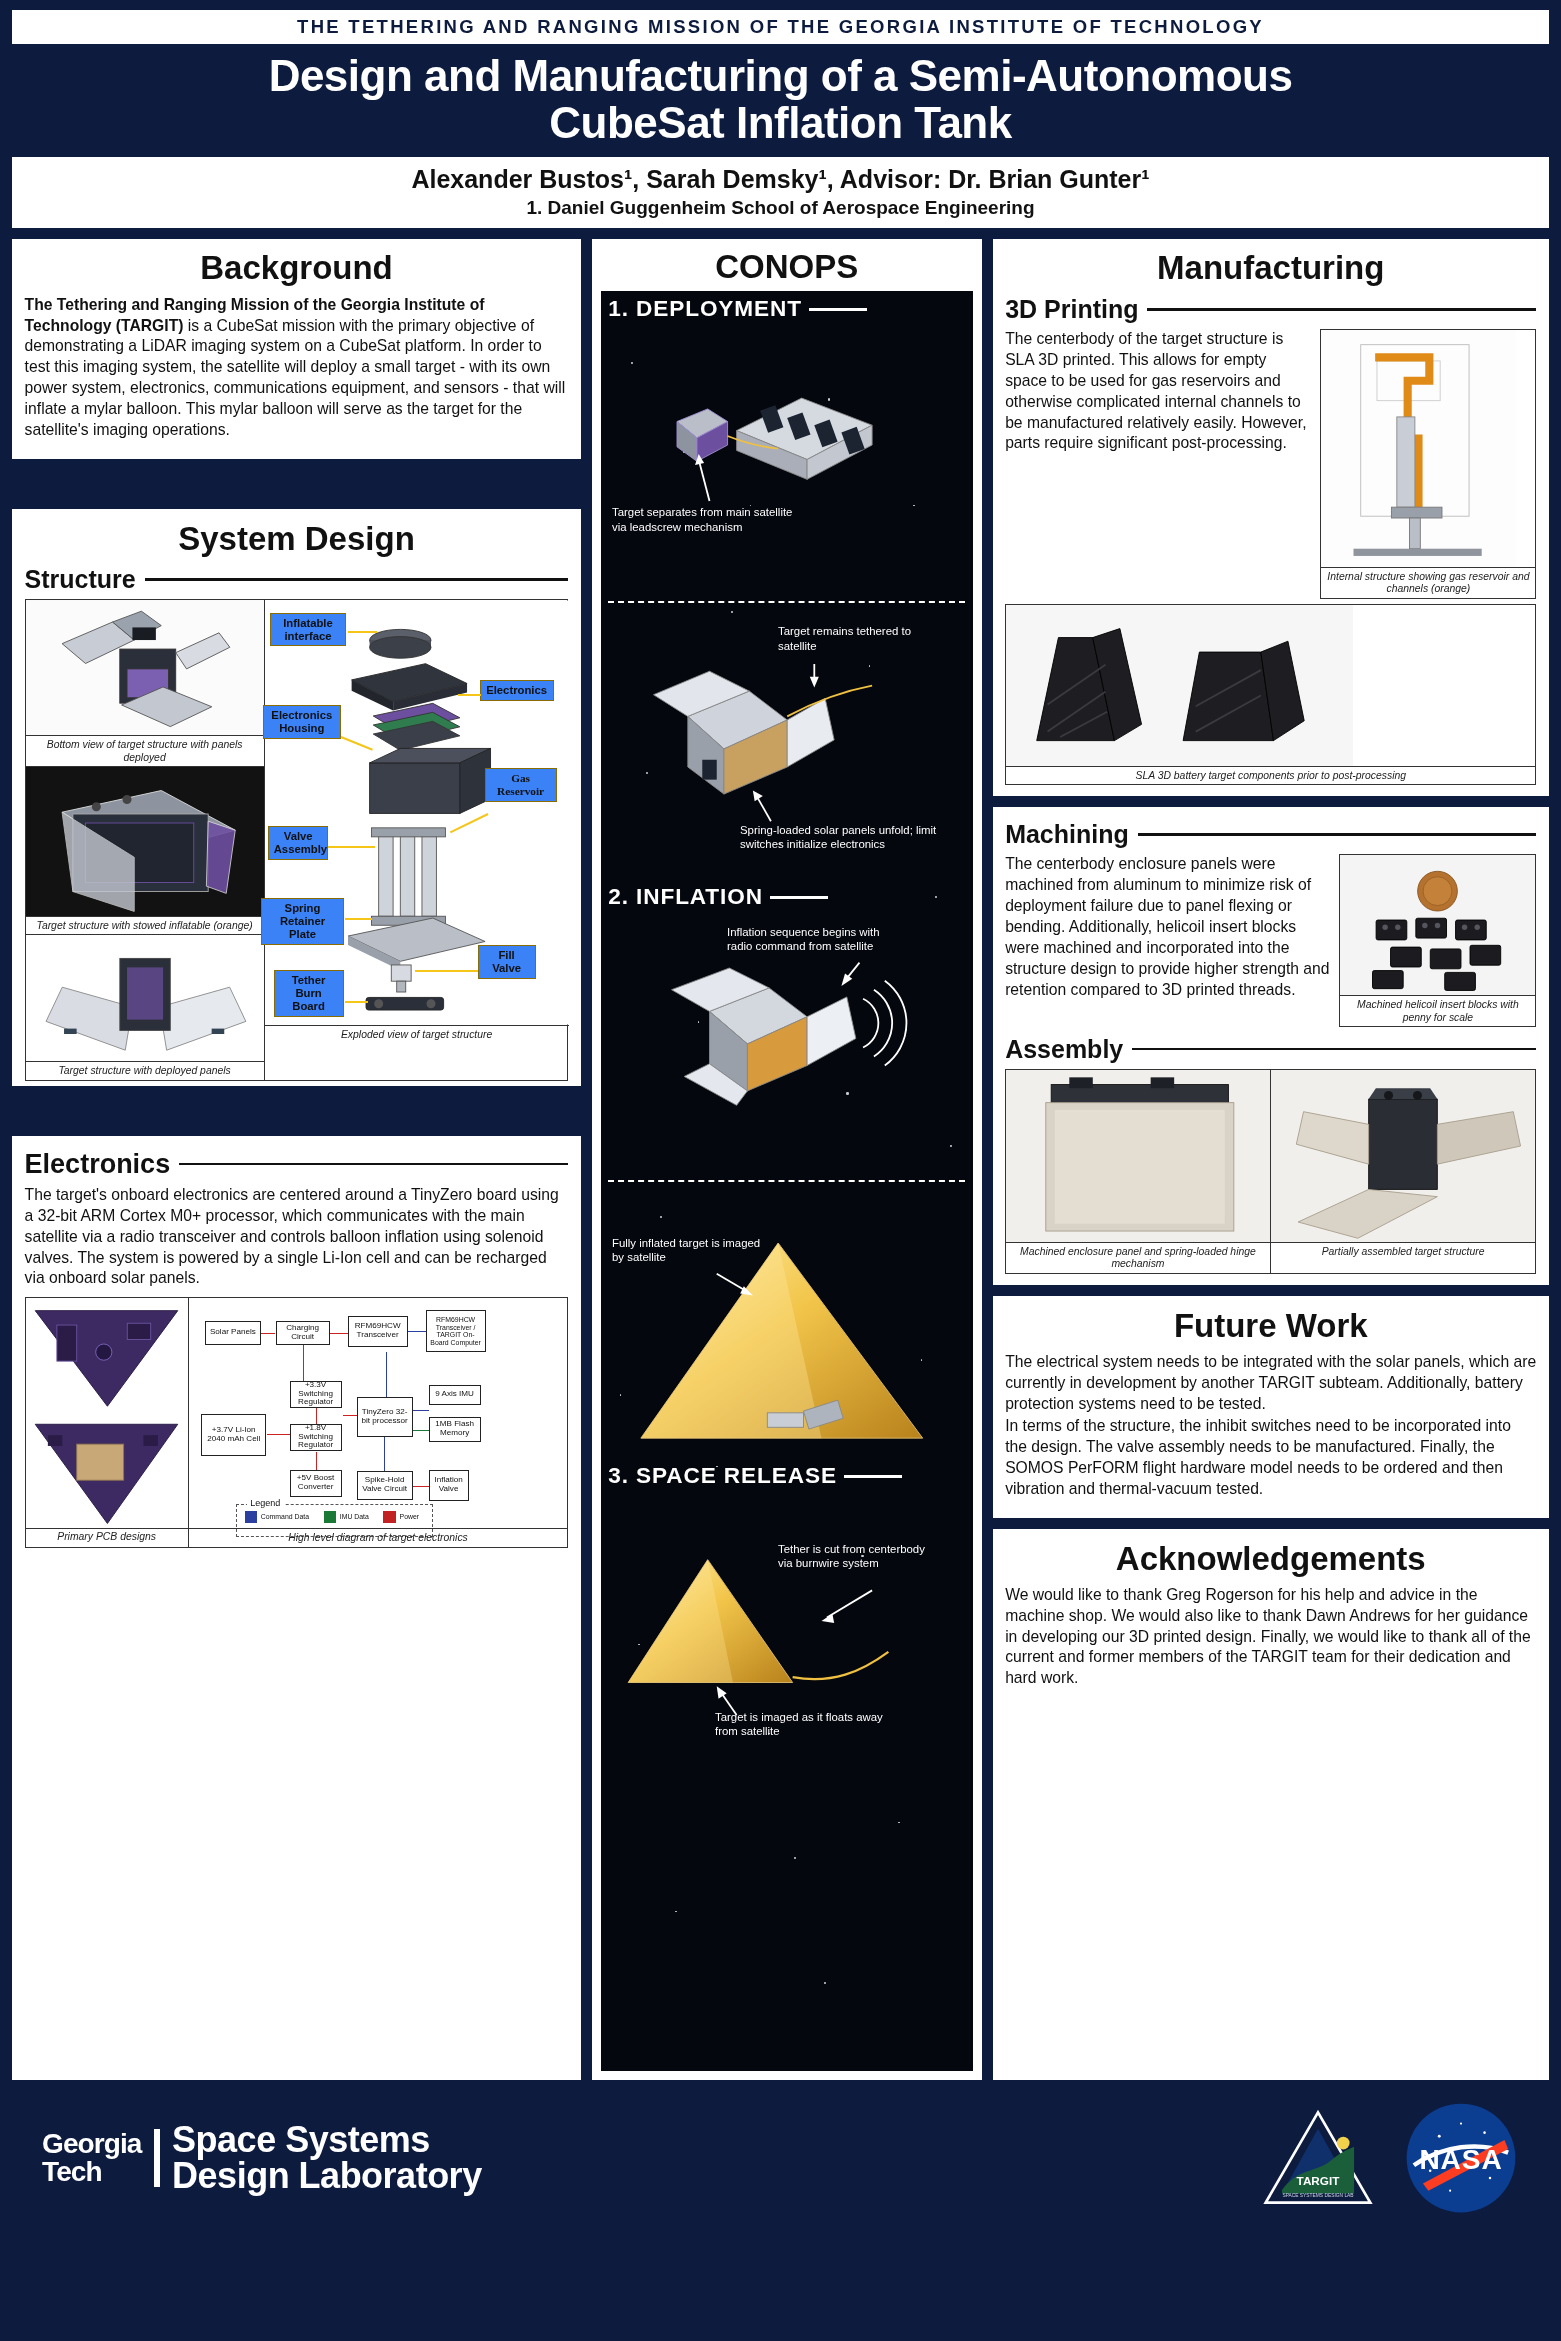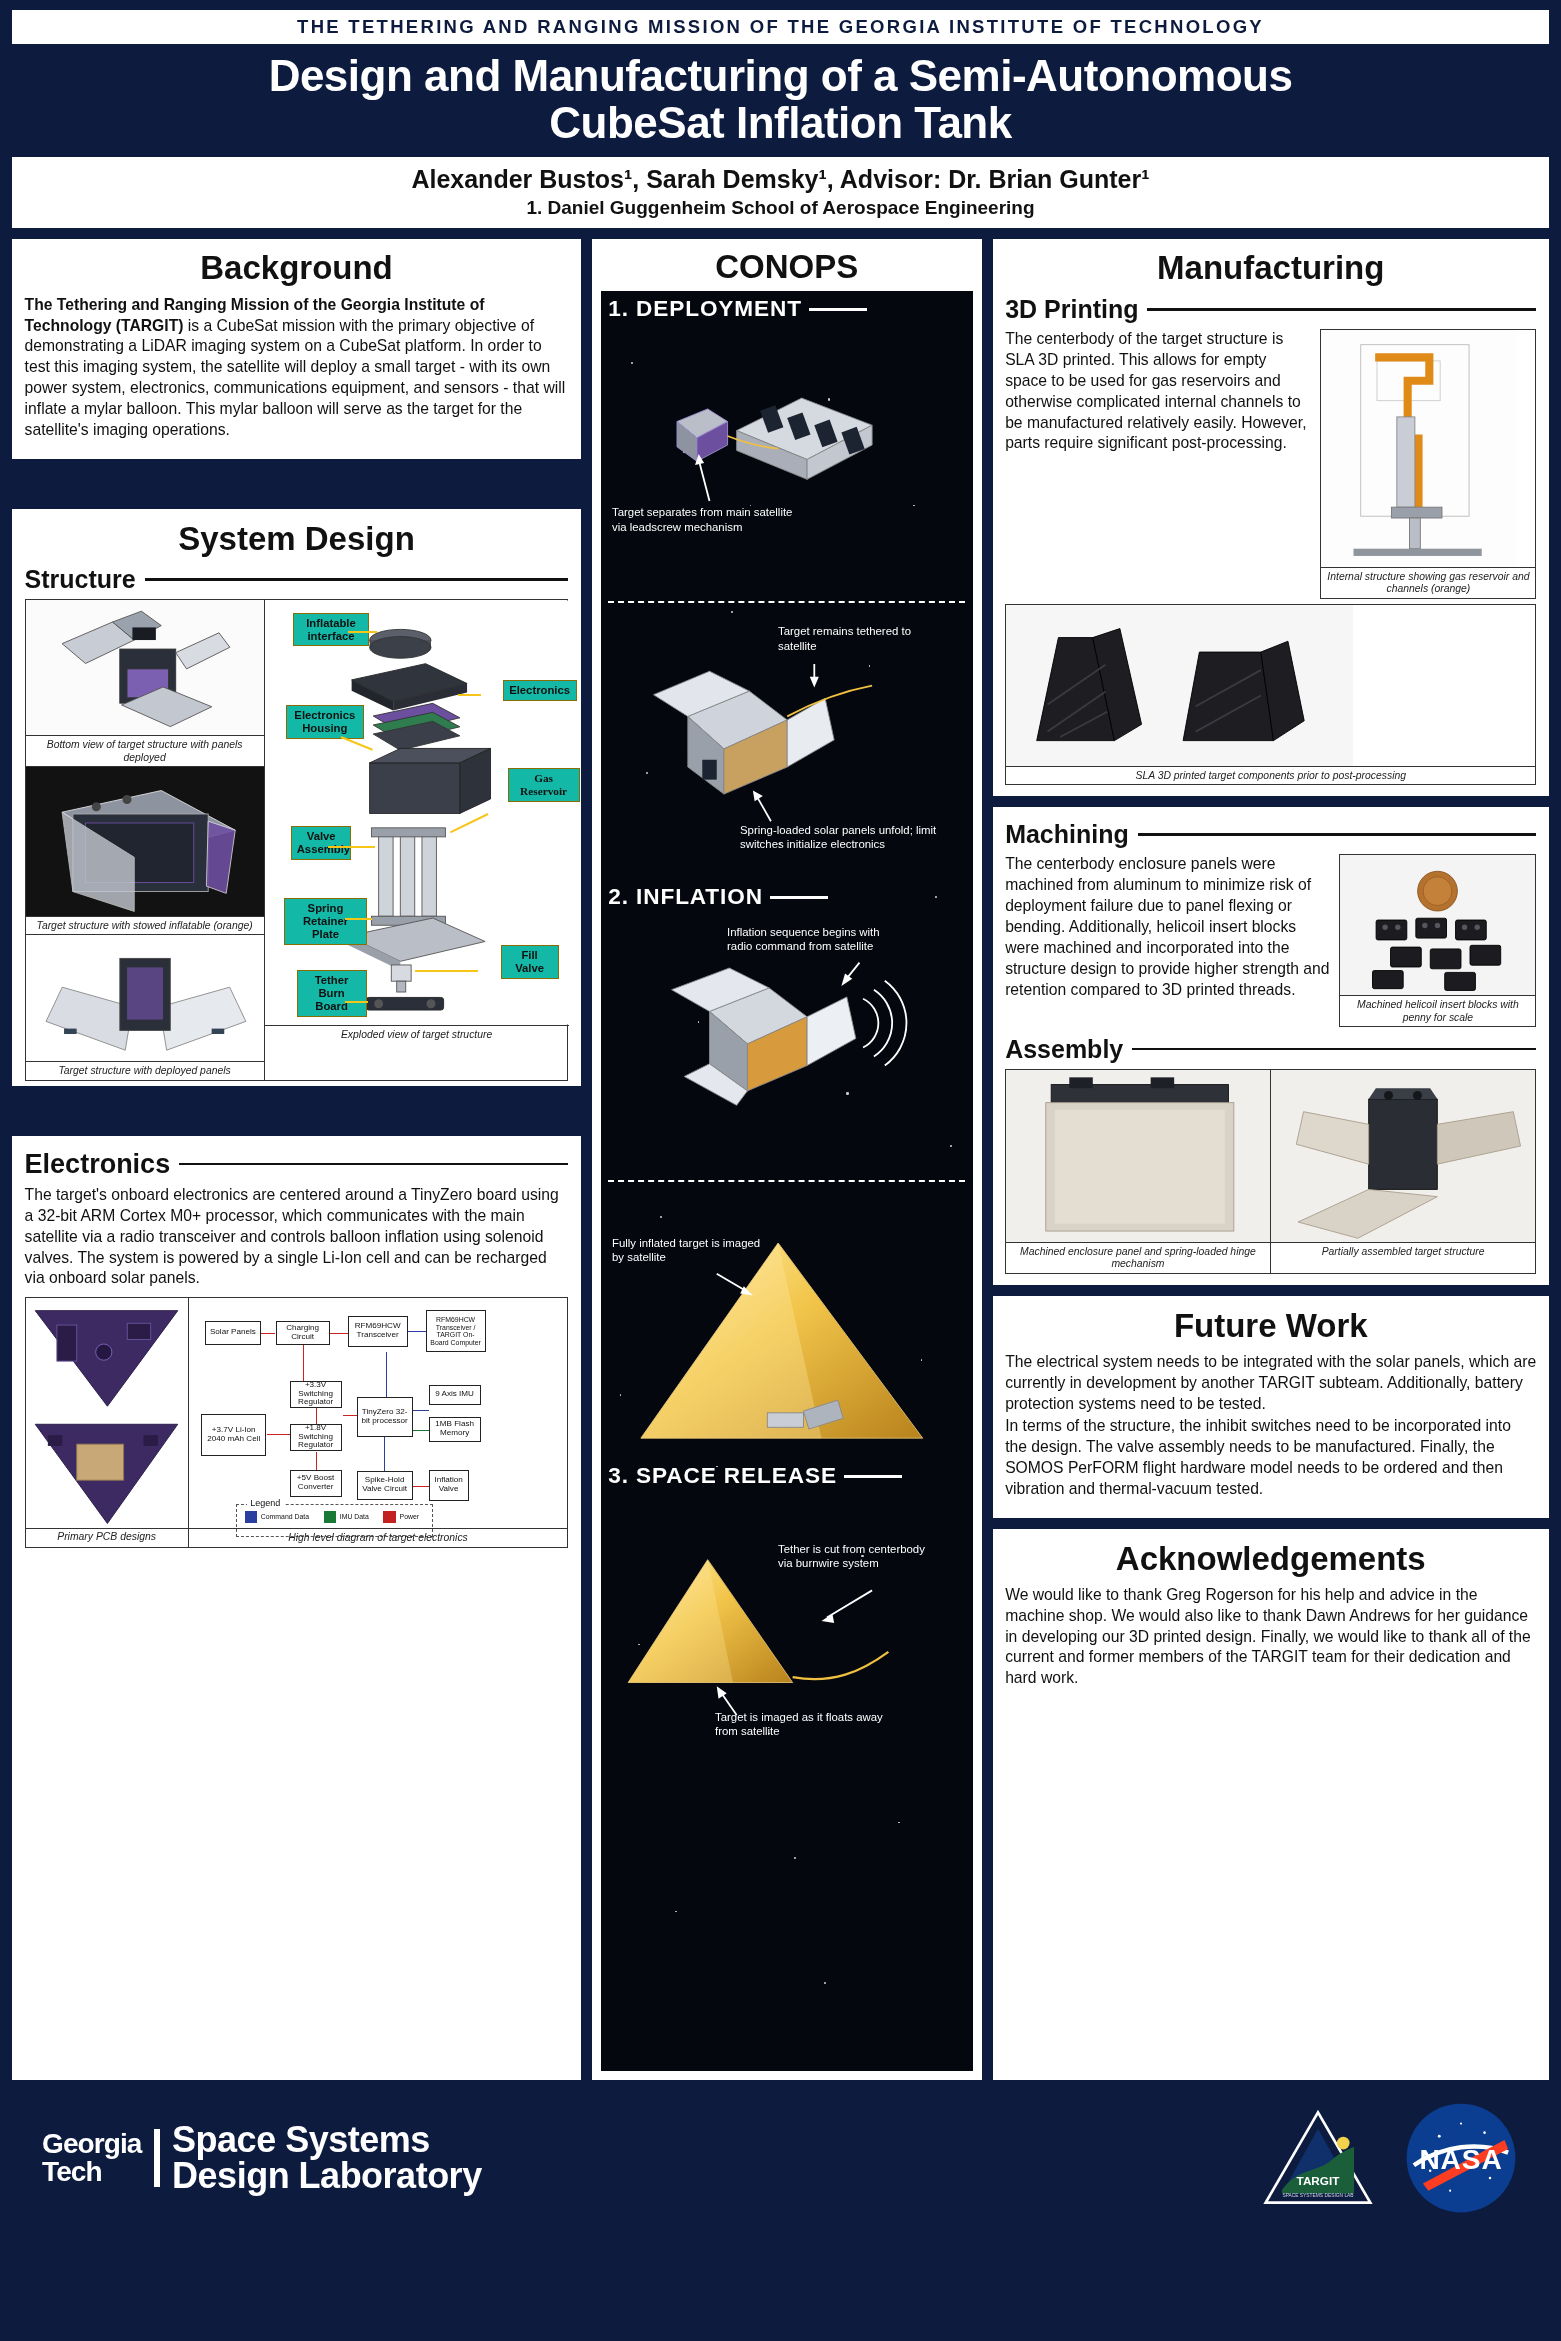--- a/index.html
+++ b/index.html
@@ -114,22 +114,22 @@
   .dgrm { font-size:8.1px; color:#111; }
   .bx { position:absolute; border:1.2px solid #222; background:#fff; text-align:center;
         display:flex; align-items:center; justify-content:center; line-height:1.1; padding:0.9px;}
   .ln-h { position:absolute; height:1.2px; background:#222;}
   .ln-v { position:absolute; width:1.2px; background:#222;}
   .ln-r { background:#c22; }
   .ln-b { background:#2b3f9e; }
   .ln-g { background:#1a7a35; }
 
   .tagbox {
-    background:#14b8a6; border:0.9px solid #8a6d00; font-size:11.3px; font-weight:bold;
-    text-align:center; padding:2.7px 4.5px; line-height:1.15; position:absolute; color:#111;margin-left:23px;
+    background:#3b82f6; border:0.9px solid #8a6d00; font-size:11.3px; font-weight:bold;
+    text-align:center; padding:2.7px 4.5px; line-height:1.15; position:absolute; color:#111;
   }
   .leadline { position:absolute; background:#f5c518; height:1.8px; }
 </style>
 </head>
 <body>
 
 <div class="poster">
 
   <div class="hdr-bar">
     <div class="k">THE TETHERING AND RANGING MISSION OF THE GEORGIA INSTITUTE OF TECHNOLOGY</div>
@@ -558,21 +558,21 @@
               <polygon points="34,150 120,150 96,36 58,36"></polygon>
               <polygon points="120,150 150,132 126,26 96,36"></polygon>
               <polygon points="196,150 296,150 282,52 214,52"></polygon>
               <polygon points="296,150 330,128 312,40 282,52"></polygon>
             </g>
             <g stroke="#3a3a40" stroke-width="2" fill="none">
               <path d="M46 140 L110 96 M46 110 L110 66 M60 146 L112 118"></path>
               <path d="M210 140 L282 100 M210 112 L282 72"></path>
             </g>
           </svg>
-          <div class="cap" style="border-top:0.9px solid #333;">SLA 3D printed target components prior to post-processing</div>
+          <div class="cap" style="border-top:0.9px solid #333;">SLA 3D battery target components prior to post-processing</div>
         </div>
       </div>
 
       <div class="panel" style="flex:0 0 auto;">
         <h3 class="sub">
             <span>Machining</span>
           </h3>
         <div style="display:flex; gap:9px;">
           <div style="flex:1;">
             <p class="body">The centerbody enclosure panels were machined from aluminum to minimize risk of deployment failure due to panel flexing or bending. Additionally, helicoil insert blocks were machined and incorporated into the structure design to provide higher strength and retention compared to 3D printed threads.</p>

